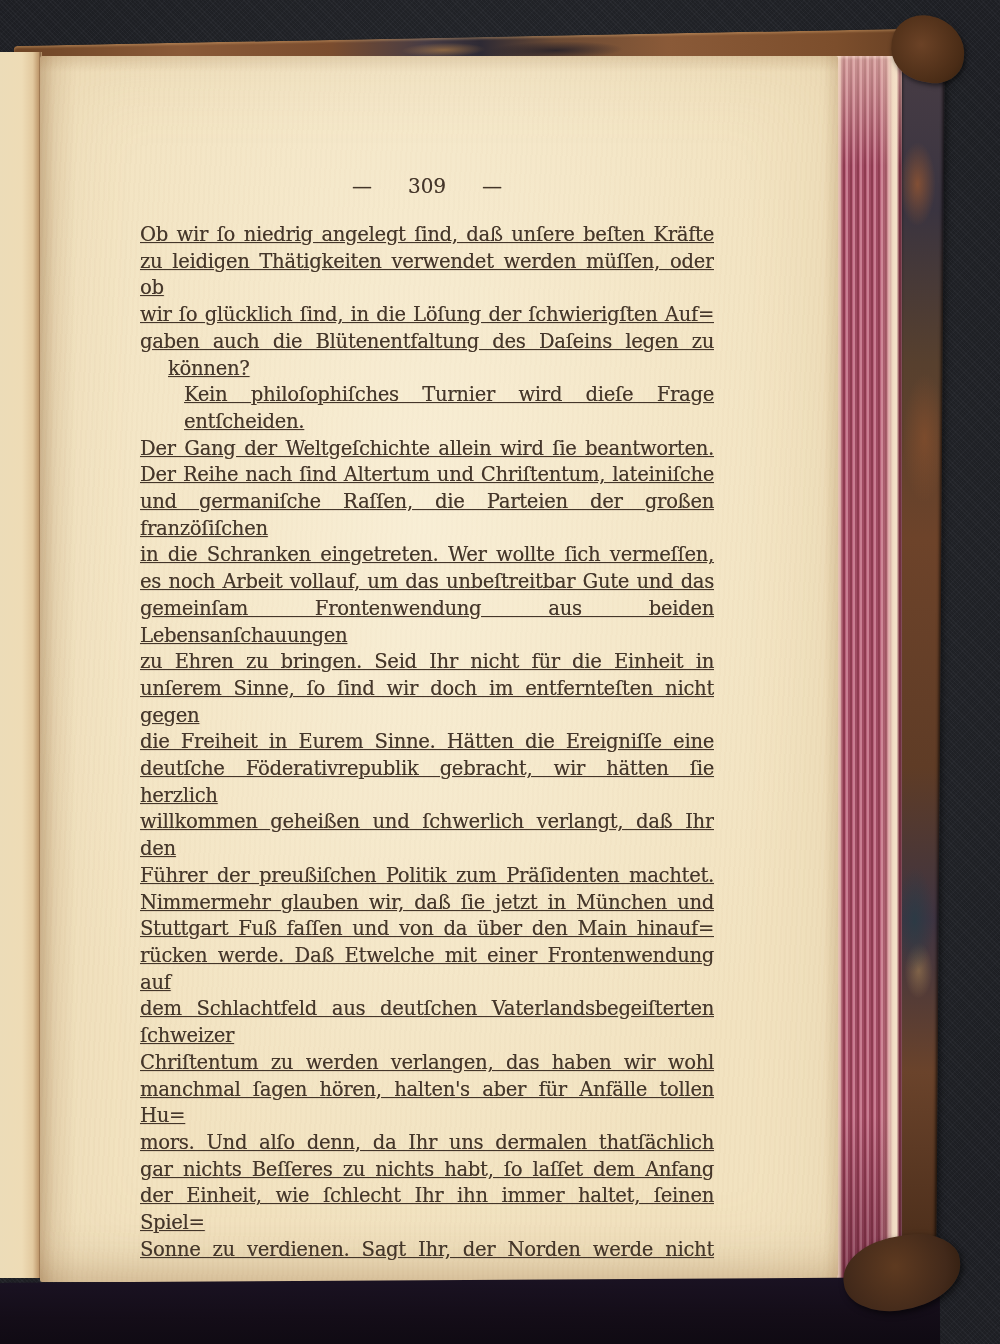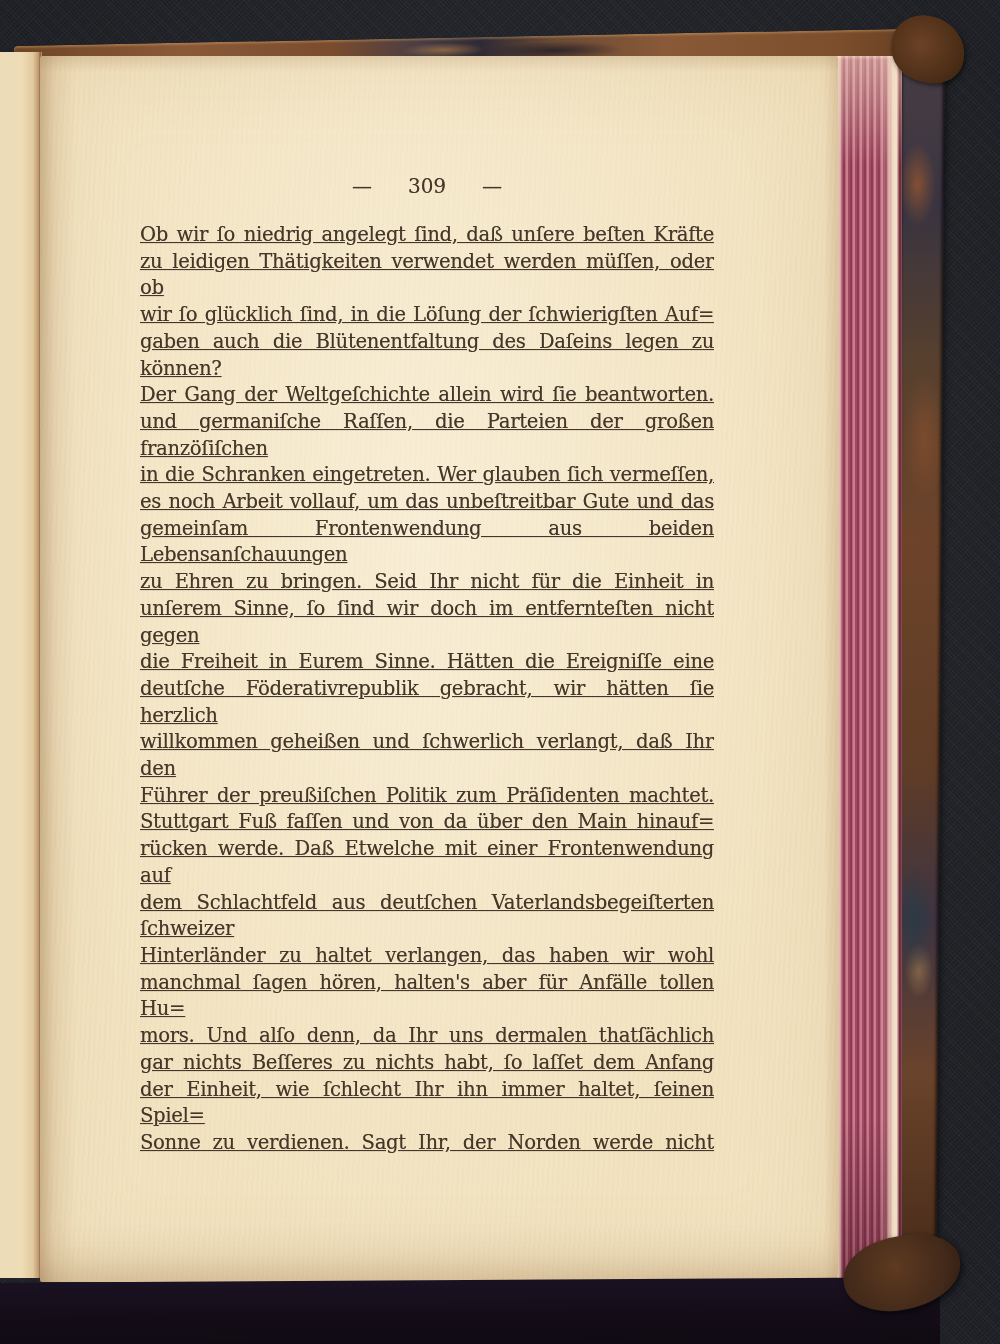--- a/index.html
+++ b/index.html
@@ -106,21 +106,21 @@
     color:var(--ink);font-size:20px;
     text-shadow:.2px .2px .5px rgba(70,50,35,.55);
   }
   
   .text-block{
     position:absolute;left:140px;top:222px;width:574px;overflow:hidden;
     color:var(--ink);font-size:19.5px;line-height:26.7px;letter-spacing:-.25px;
     text-shadow:.2px .2px .5px rgba(70,50,35,.55);
   }
   .text-block .line{text-align:justify;text-align-last:justify;white-space:normal;text-decoration:underline;}
-  .text-block .line.noj{text-align-last:left;}
+  .text-block .line.noj{text-align-last:left;margin-left:28px;}
   .text-block .line.indent{padding-left:44px;}
 </style>
 </head>
 <body>
 
 <div class="backdrop"></div>
 
 <div class="top-edge"></div>
 <div class="cover-band"></div>
 <div class="fore-edge"></div>
@@ -137,33 +137,36 @@
   <span>309</span>
   <span>—</span>
 </div>
 
 <div class="text-block" id="lines">
     <div class="line">Ob wir ſo niedrig angelegt ſind, daß unſere beſten Kräfte</div>
     <div class="line">zu leidigen Thätigkeiten verwendet werden müſſen, oder ob</div>
     <div class="line">wir ſo glücklich ſind, in die Löſung der ſchwierigſten Auf=</div>
     <div class="line">gaben auch die Blütenentfaltung des Daſeins legen zu</div>
     <div class="line noj">können?</div>
+    <div class="line indent">Kein philoſophiſches Turnier wird dieſe Frage entſcheiden.</div>
     <div class="line">Der Gang der Weltgeſchichte allein wird ſie beantworten.</div>
+    <div class="line">Der Reihe nach ſind Altertum und Chriſtentum, lateiniſche</div>
     <div class="line">und germaniſche Raſſen, die Parteien der großen franzöſiſchen</div>
-    <div class="line">in die Schranken eingetreten. Wer glauben ſich vermeſſen,</div>
+    <div class="line">in die Schranken eingetreten. Wer wollte ſich vermeſſen,</div>
     <div class="line">es noch Arbeit vollauf, um das unbeſtreitbar Gute und das</div>
     <div class="line">gemeinſam Frontenwendung aus beiden Lebensanſchauungen</div>
     <div class="line">zu Ehren zu bringen. Seid Ihr nicht für die Einheit in</div>
     <div class="line">unſerem Sinne, ſo ſind wir doch im entfernteſten nicht gegen</div>
     <div class="line">die Freiheit in Eurem Sinne. Hätten die Ereigniſſe eine</div>
     <div class="line">deutſche Föderativrepublik gebracht, wir hätten ſie herzlich</div>
     <div class="line">willkommen geheißen und ſchwerlich verlangt, daß Ihr den</div>
     <div class="line">Führer der preußiſchen Politik zum Präſidenten machtet.</div>
+    <div class="line">Nimmermehr glauben wir, daß ſie jetzt in München und</div>
     <div class="line">Stuttgart Fuß faſſen und von da über den Main hinauf=</div>
     <div class="line">rücken werde. Daß Etwelche mit einer Frontenwendung auf</div>
     <div class="line">dem Schlachtfeld aus deutſchen Vaterlandsbegeiſterten ſchweizer</div>
-    <div class="line">Hinterländer zu haltet verlangen, das haben wir wohl</div>
+    <div class="line">Chriſtentum zu werden verlangen, das haben wir wohl</div>
     <div class="line">manchmal ſagen hören, halten's aber für Anfälle tollen Hu=</div>
     <div class="line">mors. Und alſo denn, da Ihr uns dermalen thatſächlich</div>
     <div class="line">gar nichts Beſſeres zu nichts habt, ſo laſſet dem Anfang</div>
     <div class="line">der Einheit, wie ſchlecht Ihr ihn immer haltet, ſeinen Spiel=</div>
     <div class="line">Sonne zu verdienen. Sagt Ihr, der Norden werde nicht</div>
   </div>
 
 </body></html>

